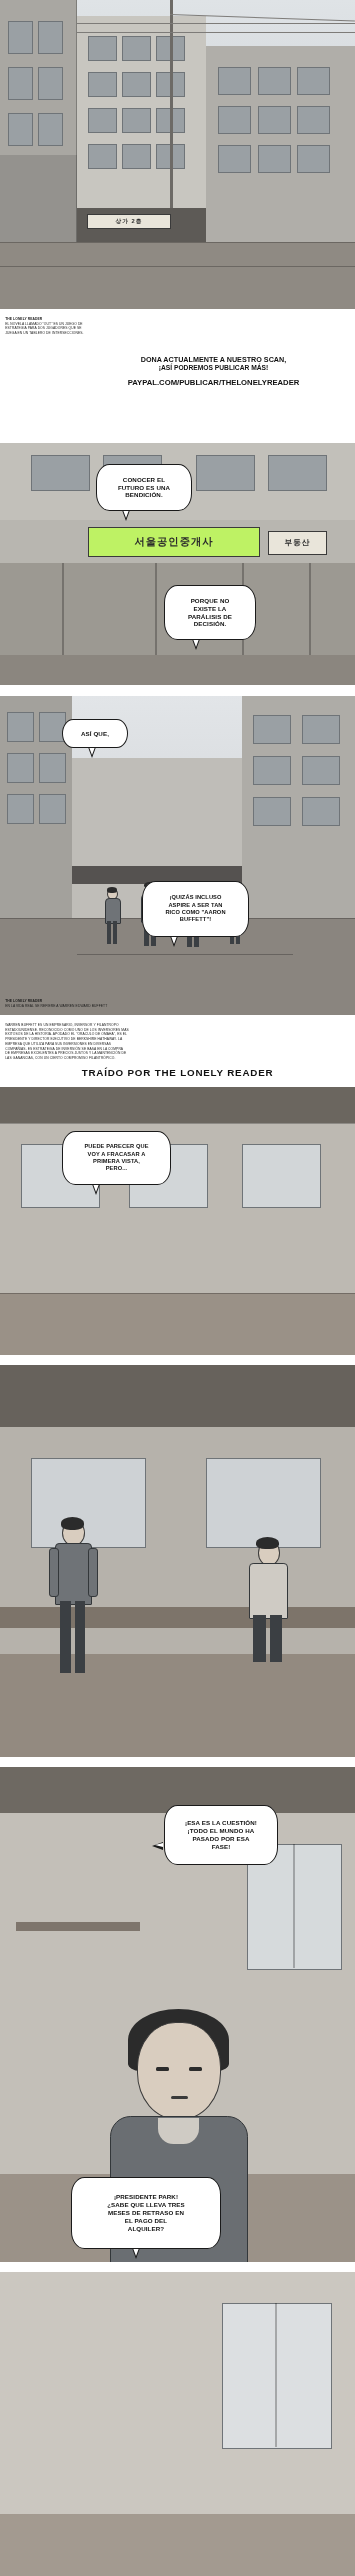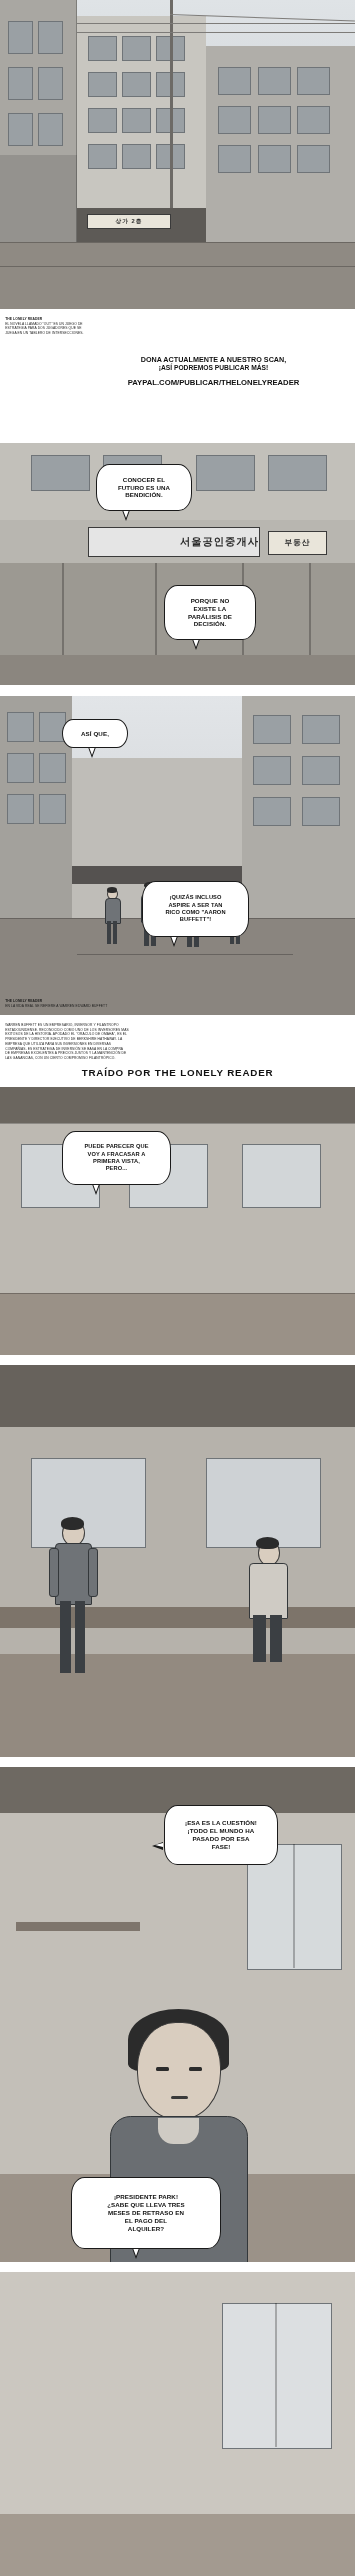--- a/index.html
+++ b/index.html
@@ -105,21 +105,21 @@
     color: #111;
     z-index: 9;
   }
 
   
   .sign {
     position:absolute; background:#e9e5da; border:1px solid #3a3a3a;
     display:flex; align-items:center; justify-content:center;
     font-weight:700; color:#2b2b2b; letter-spacing:1px;
   }
-  .sign-yellow { background:#e5e5e5;justify-content:flex-end; }
+  .sign-yellow { background:#bef264; }
 
   
   .fig { position:absolute; }
   .head { position:absolute; border-radius:50%; background:#d9cdbf; border:0.8px solid #3a3a3a; }
   .hair { position:absolute; background:#2b2b2b; border-radius:50% 50% 40% 40%; }
   .body { position:absolute; background:#6f7377; border:0.8px solid #33373a; border-radius:4.1px 4.1px 1px 1px; }
   .body.lite { background:#cfcbc4; }
   .leg { position:absolute; background:#3b3f43; }
   .arm { position:absolute; background:#6f7377; border:0.5px solid #33373a; border-radius:3.1px; }
 

